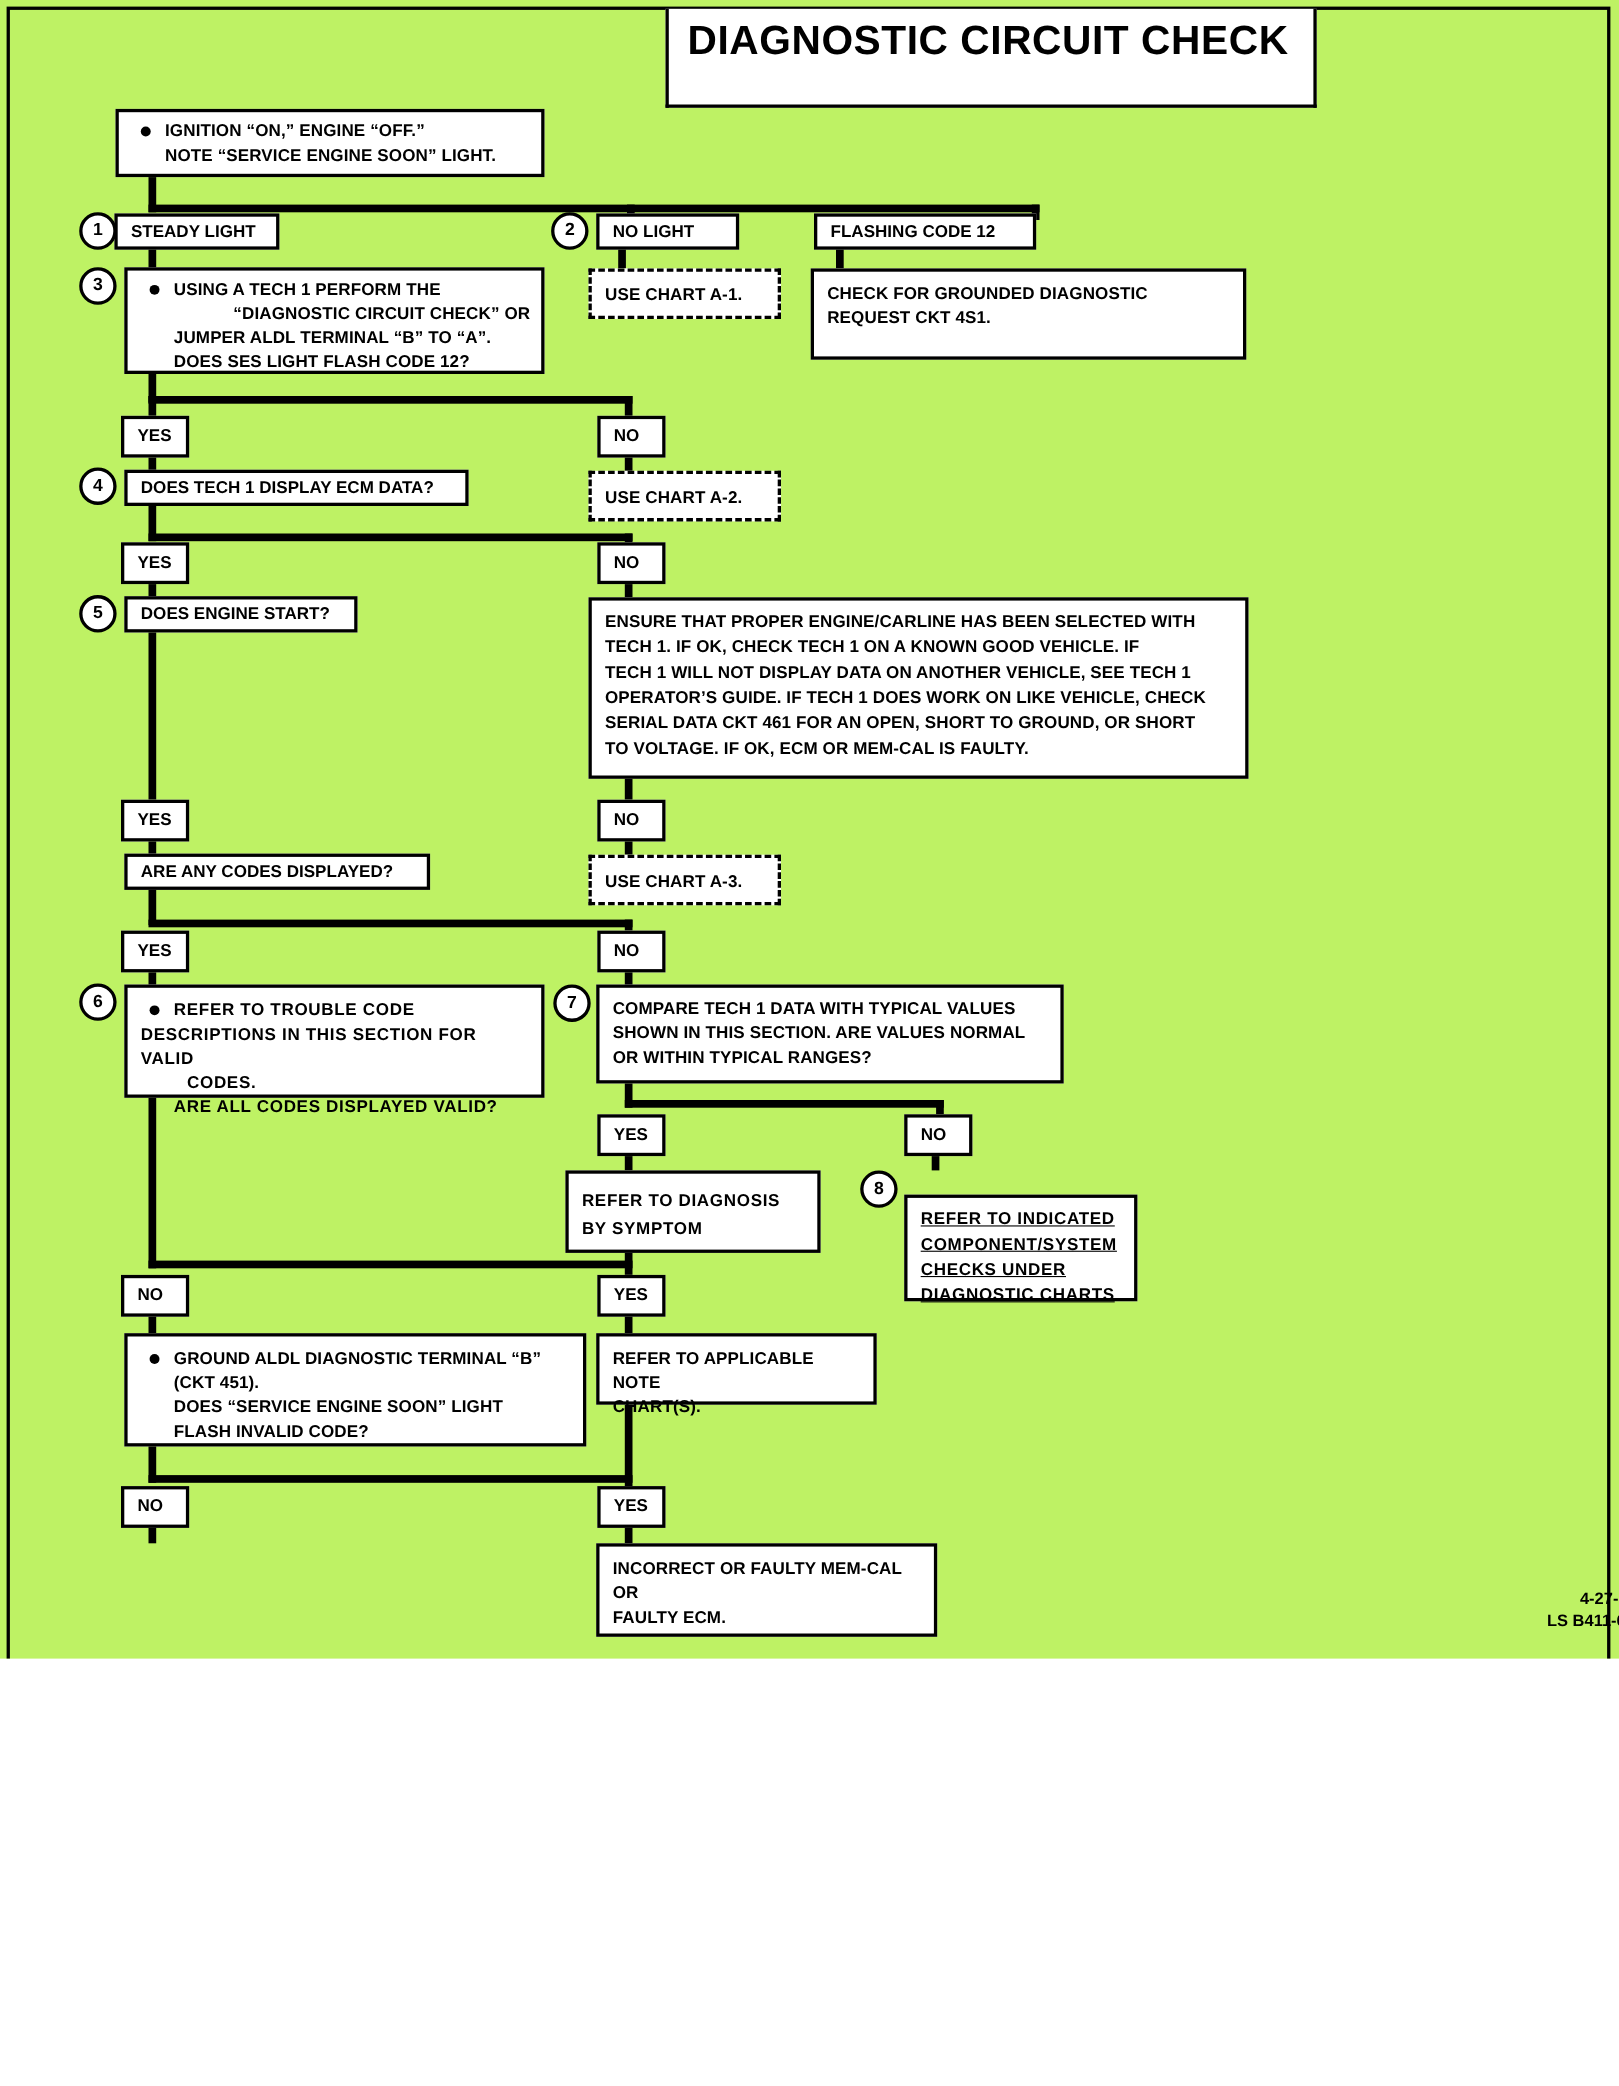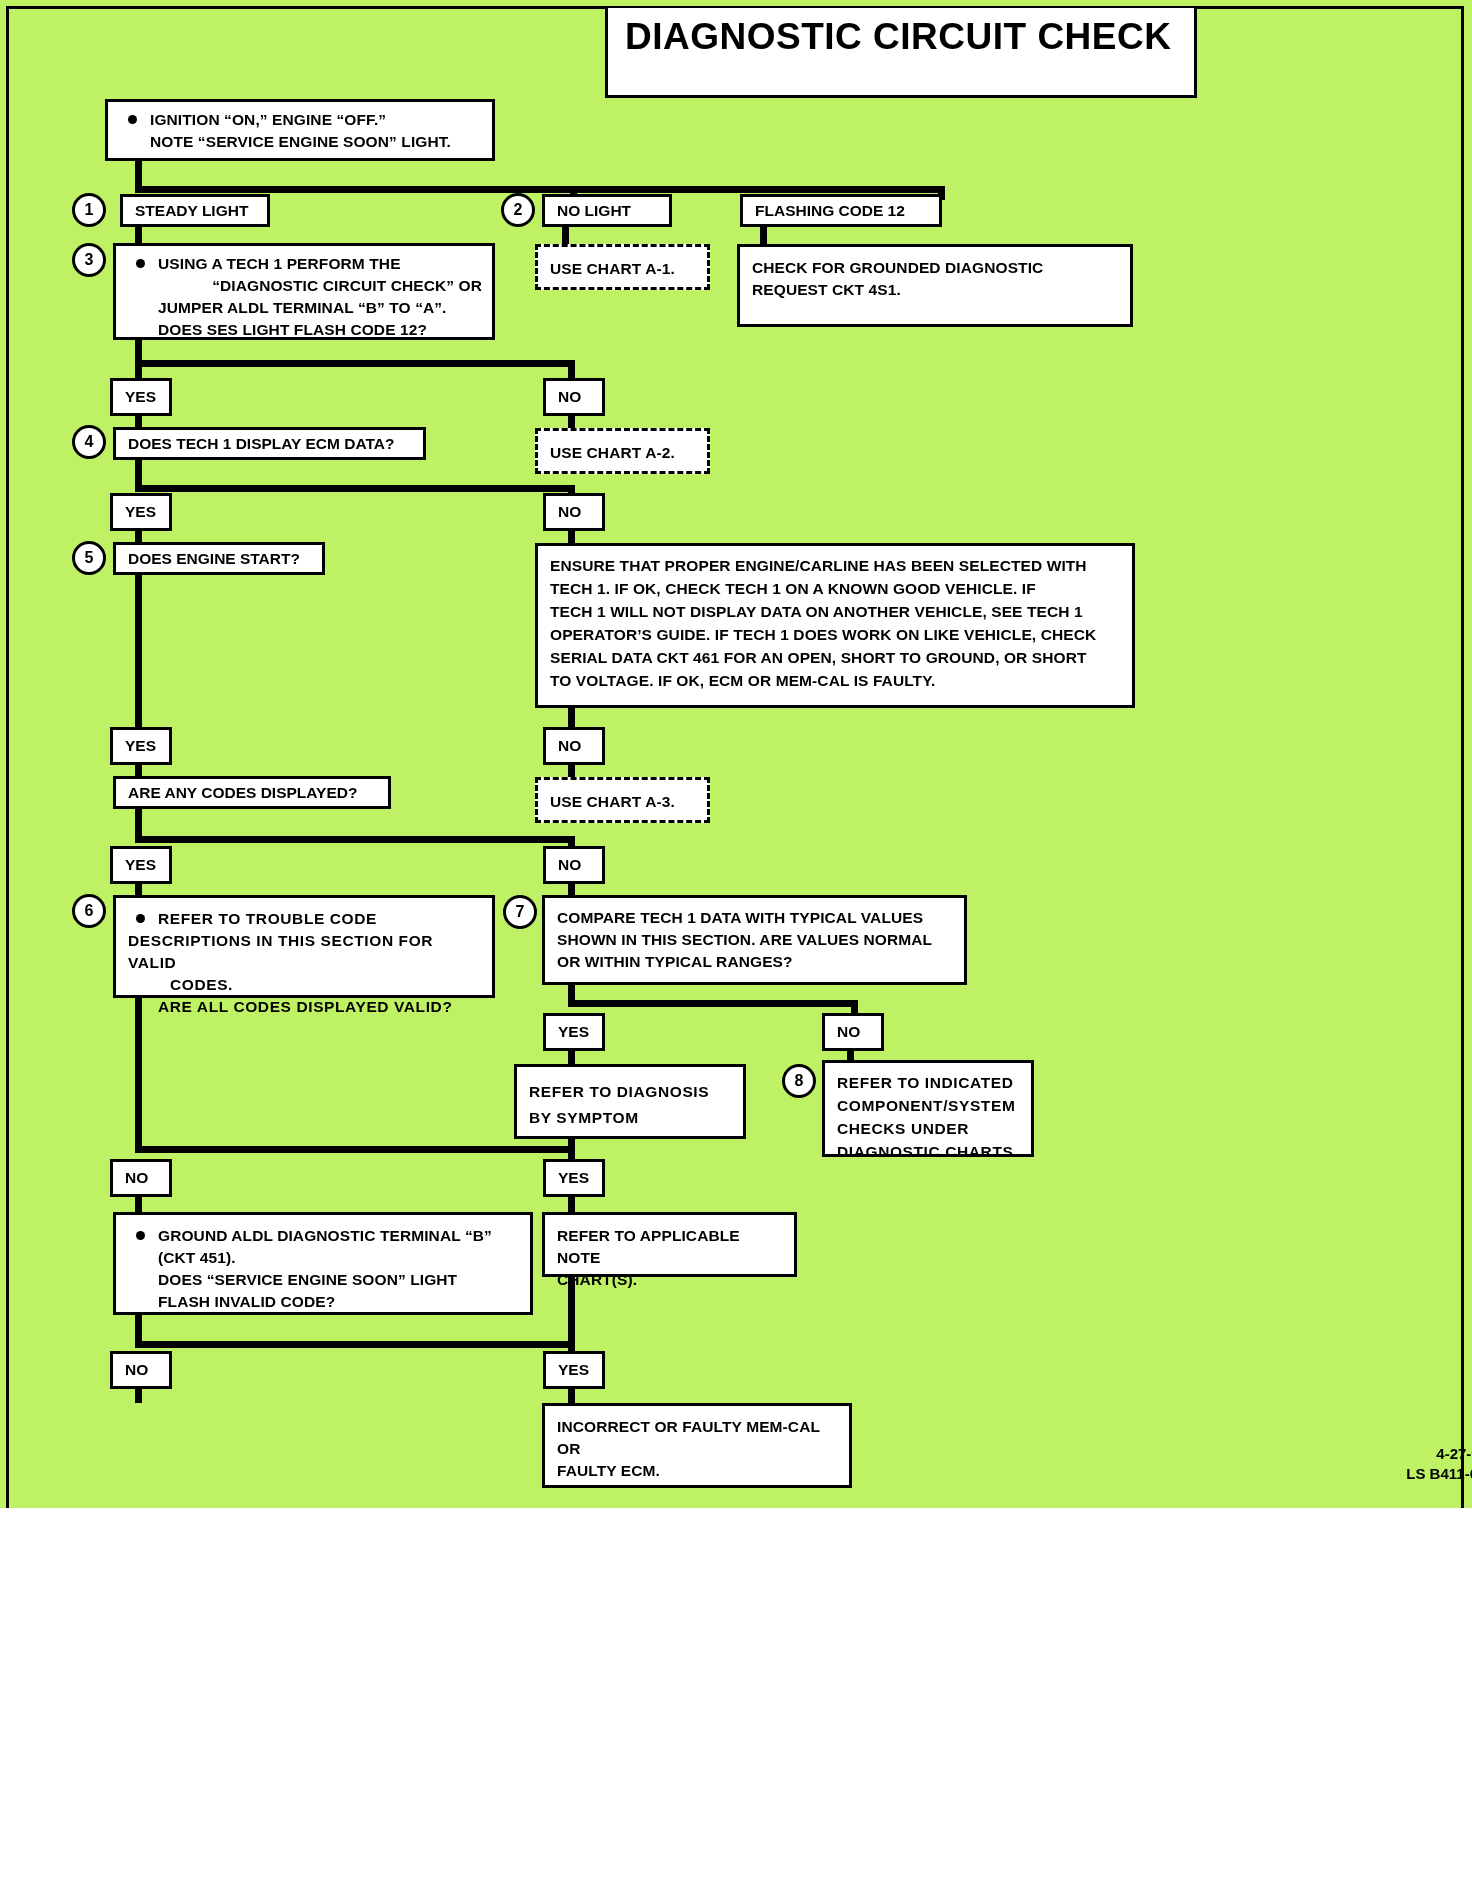--- a/index.html
+++ b/index.html
@@ -53,21 +53,21 @@
   </div>
 
   <div class="v" style="left:135px;top:161px;height:32px;"></div>
   <div class="h" style="left:135px;top:186px;width:810px;"></div>
   <div class="v" style="left:570px;top:186px;height:14px;"></div>
   <div class="v" style="left:938px;top:186px;height:14px;"></div>
 
   <div class="step" style="left:72px;top:193px;">
     <span>1</span>
   </div>
-  <div class="lbl" style="left:120px;top:194px;width:150px;height:33px;">STEADY LIGHT</div>
+  <div class="lbl" style="left:104px;top:194px;width:150px;height:33px;">STEADY LIGHT</div>
 
   <div class="step" style="left:501px;top:193px;">
     <span>2</span>
   </div>
   <div class="lbl" style="left:542px;top:194px;width:130px;height:33px;">NO LIGHT</div>
 
   <div class="lbl" style="left:740px;top:194px;width:202px;height:33px;">FLASHING CODE 12</div>
 
   <div class="v" style="left:135px;top:227px;height:17px;"></div>
   <div class="v" style="left:562px;top:227px;height:17px;"></div>
@@ -203,21 +203,21 @@
   <div class="box" style="left:514px;top:1064px;width:232px;height:75px;">
     <div class="pad" style="padding-top:12px;line-height:1.7;">
       <div class="lite">REFER TO DIAGNOSIS</div>
       <div class="lite">BY  SYMPTOM</div>
     </div>
   </div>
 
   <div class="step" style="left:782px;top:1064px;">
     <span>8</span>
   </div>
-  <div class="box" style="left:822px;top:1060px;width:212px;height:97px;">
+  <div class="box" style="left:822px;top:1086px;width:212px;height:97px;text-decoration:underline;">
     <div class="pad" style="padding-top:9px;line-height:1.48;">
       <div class="lite">REFER  TO  INDICATED</div>
       <div class="lite">COMPONENT/SYSTEM</div>
       <div class="lite">CHECKS  UNDER</div>
       <div class="lite">DIAGNOSTIC  CHARTS</div>
     </div>
   </div>
 
   <div class="v" style="left:135px;top:998px;height:155px;"></div>
   <div class="h" style="left:135px;top:1146px;width:440px;"></div>

